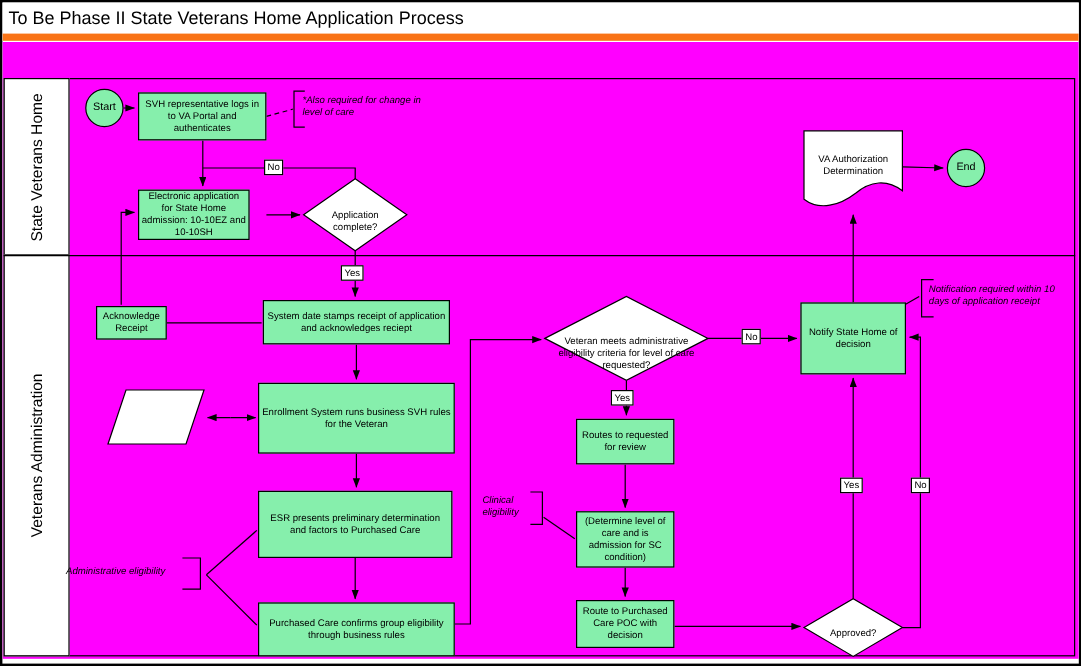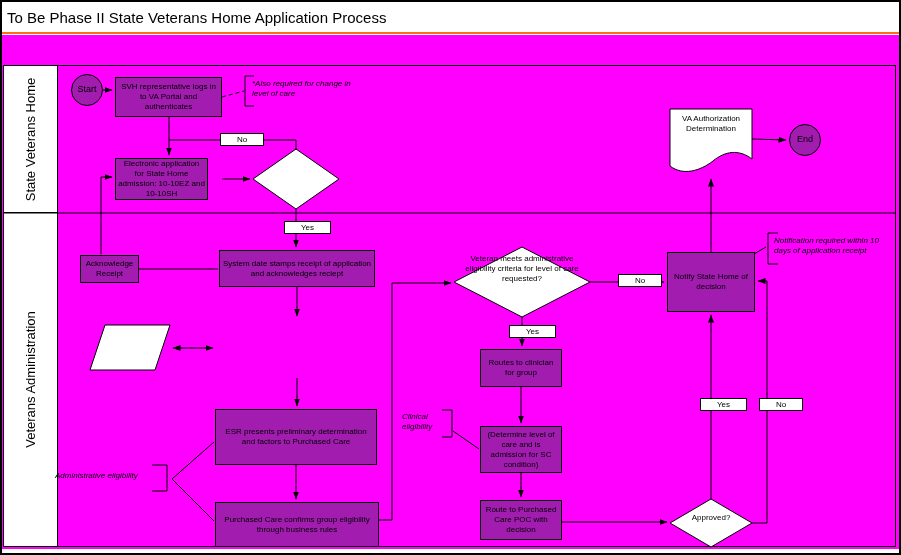--- a/index.html
+++ b/index.html
@@ -2,35 +2,35 @@
 <html><head>
 <meta charset="utf-8">
 <style>
   html,body{margin:0;padding:0;background:#888;}
   #canvas{
     position:relative;width:901px;height:555px;background:#ffffff;
     border:2px solid #000;box-sizing:border-box;overflow:hidden;
     font-family:"Liberation Sans",sans-serif;color:#000;
   }
   .titleband{position:absolute;left:0;top:0;width:897px;height:32px;background:#fff;
-    border-bottom:2px solid #f97316;display:flex;align-items:center;padding-left:5px;
+    border-bottom:6px solid #f97316;display:flex;align-items:center;padding-left:5px;
     font-size:15px;box-sizing:border-box;}
   .magenta{position:absolute;left:0;top:33px;width:897px;height:514px;background:#FF00FF;}
   .pool{position:absolute;left:1px;top:63px;width:893px;height:482px;border:1px solid #000;box-sizing:border-box;}
   .lanehdr{position:absolute;left:1px;width:55px;background:#fff;border:1px solid #000;
     box-sizing:border-box;display:flex;align-items:center;justify-content:center;}
   .lanelabel{transform:rotate(-90deg);white-space:nowrap;font-size:13px;}
-  .node{position:absolute;background:#a21caf;border:1px solid #000;box-sizing:border-box;
+  .node{position:absolute;background:#86efac;border:1px solid #000;box-sizing:border-box;
     display:flex;align-items:center;justify-content:center;text-align:center;
     font-size:8px;line-height:1.25;padding:1px 2px;}
   .circle{border-radius:50%;font-size:9px;}
-  .naked{position:absolute;background:transparent;border:none;display:flex;align-items:flex-start;
+  .naked{position:absolute;background:transparent;border:none;display:flex;align-items:flex-end;
     justify-content:center;text-align:center;font-size:8px;line-height:1.25;box-sizing:border-box;}
   .elabel{position:absolute;background:#fff;border:1px solid #000;font-size:8px;
-    line-height:11px;padding:0 16px;box-sizing:border-box;}
+    line-height:11px;padding:0 2px;box-sizing:border-box;}
   svg{position:absolute;left:0;top:0;pointer-events:none;}
   .ann{position:absolute;background:transparent;font-size:8px;line-height:1.3;
     text-align:left;box-sizing:border-box;font-style:italic;}
 </style>
 </head>
 <body>
 
 <div id="canvas">
 
   <div class="titleband">
@@ -112,38 +112,44 @@
   </div>
 
   <div class="ann" style="left:250px;top:77px;width:116px;">
     <span>*Also required for change in level of care</span>
   </div>
 
   <div class="node" style="left:113px;top:156px;width:93px;height:42px;">
     <span>Electronic application for State Home admission: 10-10EZ and 10-10SH</span>
   </div>
 
+  <div class="naked" style="left:255px;top:161px;width:78px;height:32px;">
+    <span>Application complete?</span>
+  </div>
 
   <div class="elabel" style="left:218px;top:131px;">
     <span>No</span>
   </div>
 
   <div class="elabel" style="left:282px;top:219px;">
     <span>Yes</span>
   </div>
 
   <div class="node" style="left:78px;top:253px;width:59px;height:28px;">
     <span>Acknowledge Receipt</span>
   </div>
 
   <div class="node" style="left:217px;top:248px;width:156px;height:37px;">
     <span>System date stamps receipt of application and acknowledges reciept</span>
   </div>
 
 
+  <div class="node" style="left:213px;top:317px;width:164px;height:59px;">
+    <span>Enrollment System runs business SVH rules for the Veteran</span>
+  </div>
 
   <div class="node" style="left:213px;top:407px;width:162px;height:56px;">
     <span>ESR presents preliminary determination and factors to Purchased Care</span>
   </div>
 
   <div class="ann" style="left:53px;top:469px;width:97px;">
     <span>Administrative eligibility</span>
   </div>
 
   <div class="node" style="left:213px;top:500px;width:164px;height:45px;">
@@ -155,21 +161,21 @@
   </div>
 
   <div class="elabel" style="left:616px;top:272px;">
     <span>No</span>
   </div>
   <div class="elabel" style="left:507px;top:323px;">
     <span>Yes</span>
   </div>
 
   <div class="node" style="left:478px;top:347px;width:82px;height:38px;">
-    <span>Routes to clinician for group</span>
+    <span>Routes to requested for review</span>
   </div>
 
   <div class="ann" style="left:400px;top:410px;width:42px;">
     <span>Clinical eligibility</span>
   </div>
 
   <div class="node" style="left:478px;top:424px;width:82px;height:47px;">
     <span>(Determine level of care and is admission for SC condition)</span>
   </div>
 

